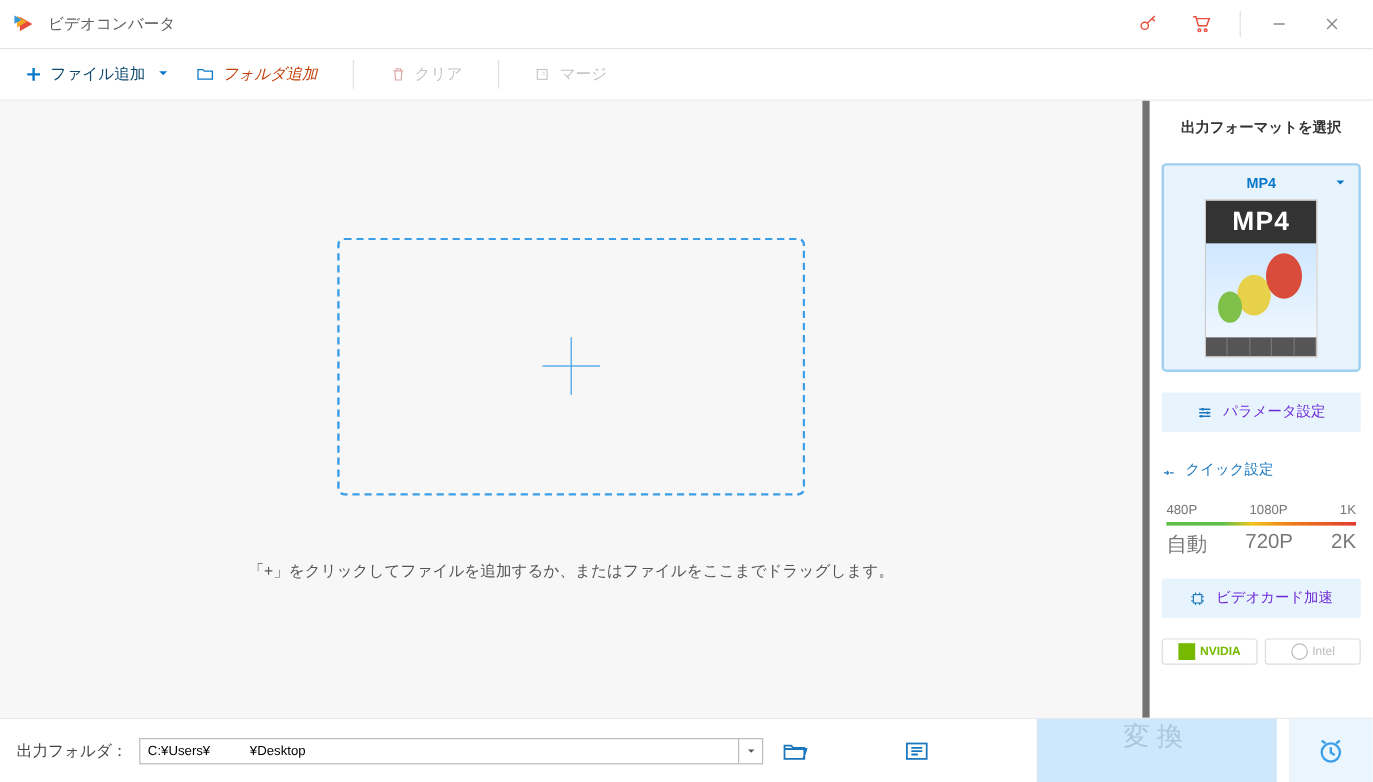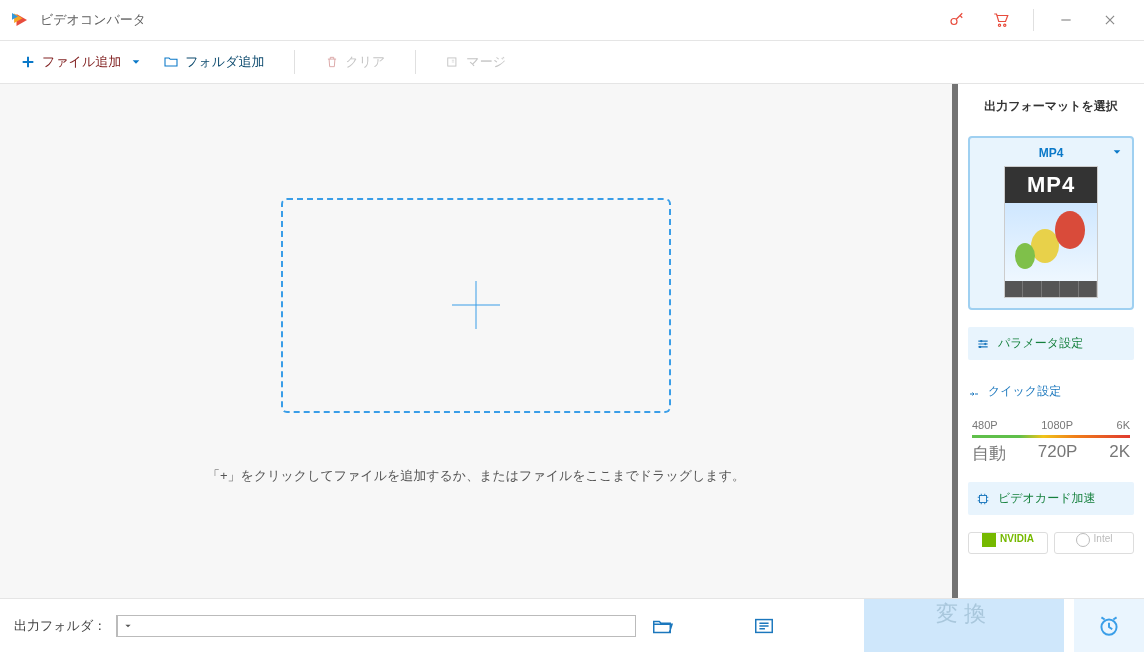--- a/index.html
+++ b/index.html
@@ -10,21 +10,21 @@
 .app-logo { margin-right: 10px; display: flex; align-items: center; }
 .app-title { font-size: 13px; color: #606060; }
 .titlebar-spacer { flex: 1; }
 .titlebar-btn { width: 44px; height: 40px; display: flex; align-items: center; justify-content: center; cursor: pointer; }
 .titlebar-btn.red svg { stroke: #e84c3d; fill: none; }
 .titlebar-btn.gray svg { stroke: #888; fill: none; }
 
 
 .toolbar { height: 44px; border-top: 1px solid #e5e5e5; border-bottom: 1px solid #e5e5e5; display: flex; align-items: center; padding: 0 12px; background: #fff; }
 .tb-item { display: flex; align-items: center; gap: 6px; padding: 6px 8px; cursor: pointer; font-size: 13px; color: #5a5a5a; }
-.tb-item.primary { color: #7f1d1d; font-weight: 500; }
+.tb-item.primary { color: #0c4a6e; font-weight: 500; }
 .tb-dropdown-arrow { margin-left: 2px; }
 .tb-sep { width: 1px; height: 24px; background: #e0e0e0; margin: 0 22px; }
 .tb-item.disabled { color: #c4c4c4; }
 
 
 .main { display: flex; height: 514px; }
 .workspace { flex: 1; background: #f7f7f7; display: flex; flex-direction: column; align-items: center; justify-content: center; gap: 20px; }
 .dropzone { width: 390px; height: 215px; border: 2px dashed #3a9ee8; border-radius: 6px; display: flex; align-items: center; justify-content: center; cursor: pointer; }
 .plus-lg { width: 48px; height: 48px; position: relative; }
 .plus-lg::before, .plus-lg::after { content:""; position:absolute; background:#3a9ee8; }
@@ -40,28 +40,28 @@
 .format-header .chev { position:absolute; right:6px; }
 .format-thumb { width: 94px; height: 132px; margin: 0 auto; border:1px solid #ccc; background:#fff; display:flex; flex-direction:column; overflow:hidden; }
 .ft-top { height: 36px; background:#333; color:#fff; font-weight:900; font-size:22px; display:flex; align-items:center; justify-content:center; letter-spacing:1px; }
 .ft-mid { flex:1; position:relative; background:linear-gradient(#cfe7ff,#eef7ff); overflow:hidden;}
 .balloon{position:absolute;border-radius:50%;}
 .b1{width:28px;height:34px;background:#e8d14a;left:26px;top:26px;}
 .b2{width:30px;height:38px;background:#d94b3a;left:50px;top:8px;}
 .b3{width:20px;height:26px;background:#7fc04a;left:10px;top:40px;}
 .ft-bot { height: 16px; background:#555; display:flex; }
 .ft-bot span{flex:1; border-right:1px solid #777;}
-.sb-btn { background:#e8f4fd; padding:8px; display:flex; align-items:center; gap:8px; color:#15803d; cursor:pointer; border-radius:2px; }
+.sb-btn { background:#e8f4fd; padding:8px; display:flex; align-items:center; gap:8px; color:#6d28d9; cursor:pointer; border-radius:2px;justify-content:center; }
 .sb-section-label { display:flex; align-items:flex-end; gap:8px; padding:6px 0 2px; color:#1b77bd; }
 .resolution-scale { position:relative; height: 46px; }
 .res-top { display:flex; justify-content:space-between; font-size:11px; color:#777; padding: 0 4px; }
 .res-grad { height: 3px; margin:4px 4px; background: linear-gradient(to right, #5fbf4a 0%, #5fbf4a 30%, #f0c419 45%, #f07f19 65%, #e03a2f 100%); }
 .res-bot { display:flex; justify-content:space-between; font-size:17px; color:#777; padding: 0 4px; }
 .gpu-row { display:flex; gap:6px; }
-.gpu-badge { flex:1; border:1px solid #ddd; border-radius:3px; height:22px; display:flex; align-items:flex-start; justify-content:center; font-size:10px; gap:4px;}
+.gpu-badge { flex:1; border:1px solid #ddd; border-radius:3px; height:22px; display:flex; align-items:center; justify-content:center; font-size:10px; gap:4px;}
 .nv-logo{width:14px;height:14px;background:#76b900;display:inline-block;}
 .nv-txt{color:#76b900;font-weight:bold;}
 .intel-logo{width:14px;height:14px;border:1.5px solid #bbb;border-radius:50%;display:inline-block;}
 .intel-txt{color:#bbb;}
 
 
 .footer { height: 54px; border-top: 1px solid #e5e5e5; display:flex; align-items:center; padding: 0 0 0 14px; gap: 10px; }
 .out-label { font-size: 13px; color:#444; }
 .out-path-wrap{ position:relative; width: 520px; height:22px; border:1px solid #bbb; display:flex; align-items:center;}
 .out-path { flex:1; border:none; font-size:11px; padding:0 6px; outline:none; background:transparent; height:100%;}
@@ -120,21 +120,21 @@
   <span class="tb-dropdown-arrow">
     <svg width="10" height="10" viewBox="0 0 24 24">
         <path d="M4 8l8 8 8-8" fill="#0a78c8"></path>
       </svg>
   </span>
   <div style="width:14px"></div>
   <div class="tb-item">
     <svg width="16" height="16" viewBox="0 0 24 24">
         <path d="M3 6h6l2 2h10v10H3z" fill="none" stroke="#0a78c8" stroke-width="1.6"></path>
       </svg>
-    <span style="color:#0c4a6e;">フォルダ追加</span>
+    <span style="color:#c2410c;font-style:italic;">フォルダ追加</span>
   </div>
   <div class="tb-sep"></div>
   <div class="tb-item disabled">
     <svg width="14" height="14" viewBox="0 0 24 24">
         <path d="M5 7h14M9 7V4h6v3M7 7l1 13h8l1-13" fill="none" stroke="#d9a5a5" stroke-width="1.6"></path>
       </svg>
     <span>クリア</span>
   </div>
   <div class="tb-sep"></div>
   <div class="tb-item disabled">
@@ -197,21 +197,21 @@
       <svg width="12" height="12" viewBox="0 0 24 24">
           <path d="M4 12h8M12 12l-3-3M12 12l-3 3M14 12h6" stroke="#1b77bd" stroke-width="2" fill="none"></path>
         </svg>
       <span>クイック設定</span>
     </div>
 
     <div class="resolution-scale">
       <div class="res-top">
         <span>480P</span>
         <span>1080P</span>
-        <span>6K</span>
+        <span>1K</span>
       </div>
       <div class="res-grad"></div>
       <div class="res-bot">
         <span>自動</span>
         <span>720P</span>
         <span>2K</span>
       </div>
     </div>
 
     <div class="sb-btn">
@@ -231,20 +231,21 @@
         <span class="intel-logo"></span>
         <span class="intel-txt">Intel</span>
       </div>
     </div>
   </div>
 </div>
 
 <div class="footer">
   <span class="out-label">出力フォルダ：</span>
   <div class="out-path-wrap">
+    <input class="out-path" value="C:¥Users¥　　　¥Desktop" style="">
     <div class="out-dd">
       <svg width="8" height="8" viewBox="0 0 24 24">
           <path d="M4 8l8 8 8-8" fill="#555"></path>
         </svg>
     </div>
   </div>
   <div class="footer-icon">
     <svg width="22" height="22" viewBox="0 0 24 24">
         <path d="M3 7h6l2 2h10v10H3z M3 10h20l-3 9H3z" fill="none" stroke="#1b77bd" stroke-width="1.6"></path>
       </svg>

